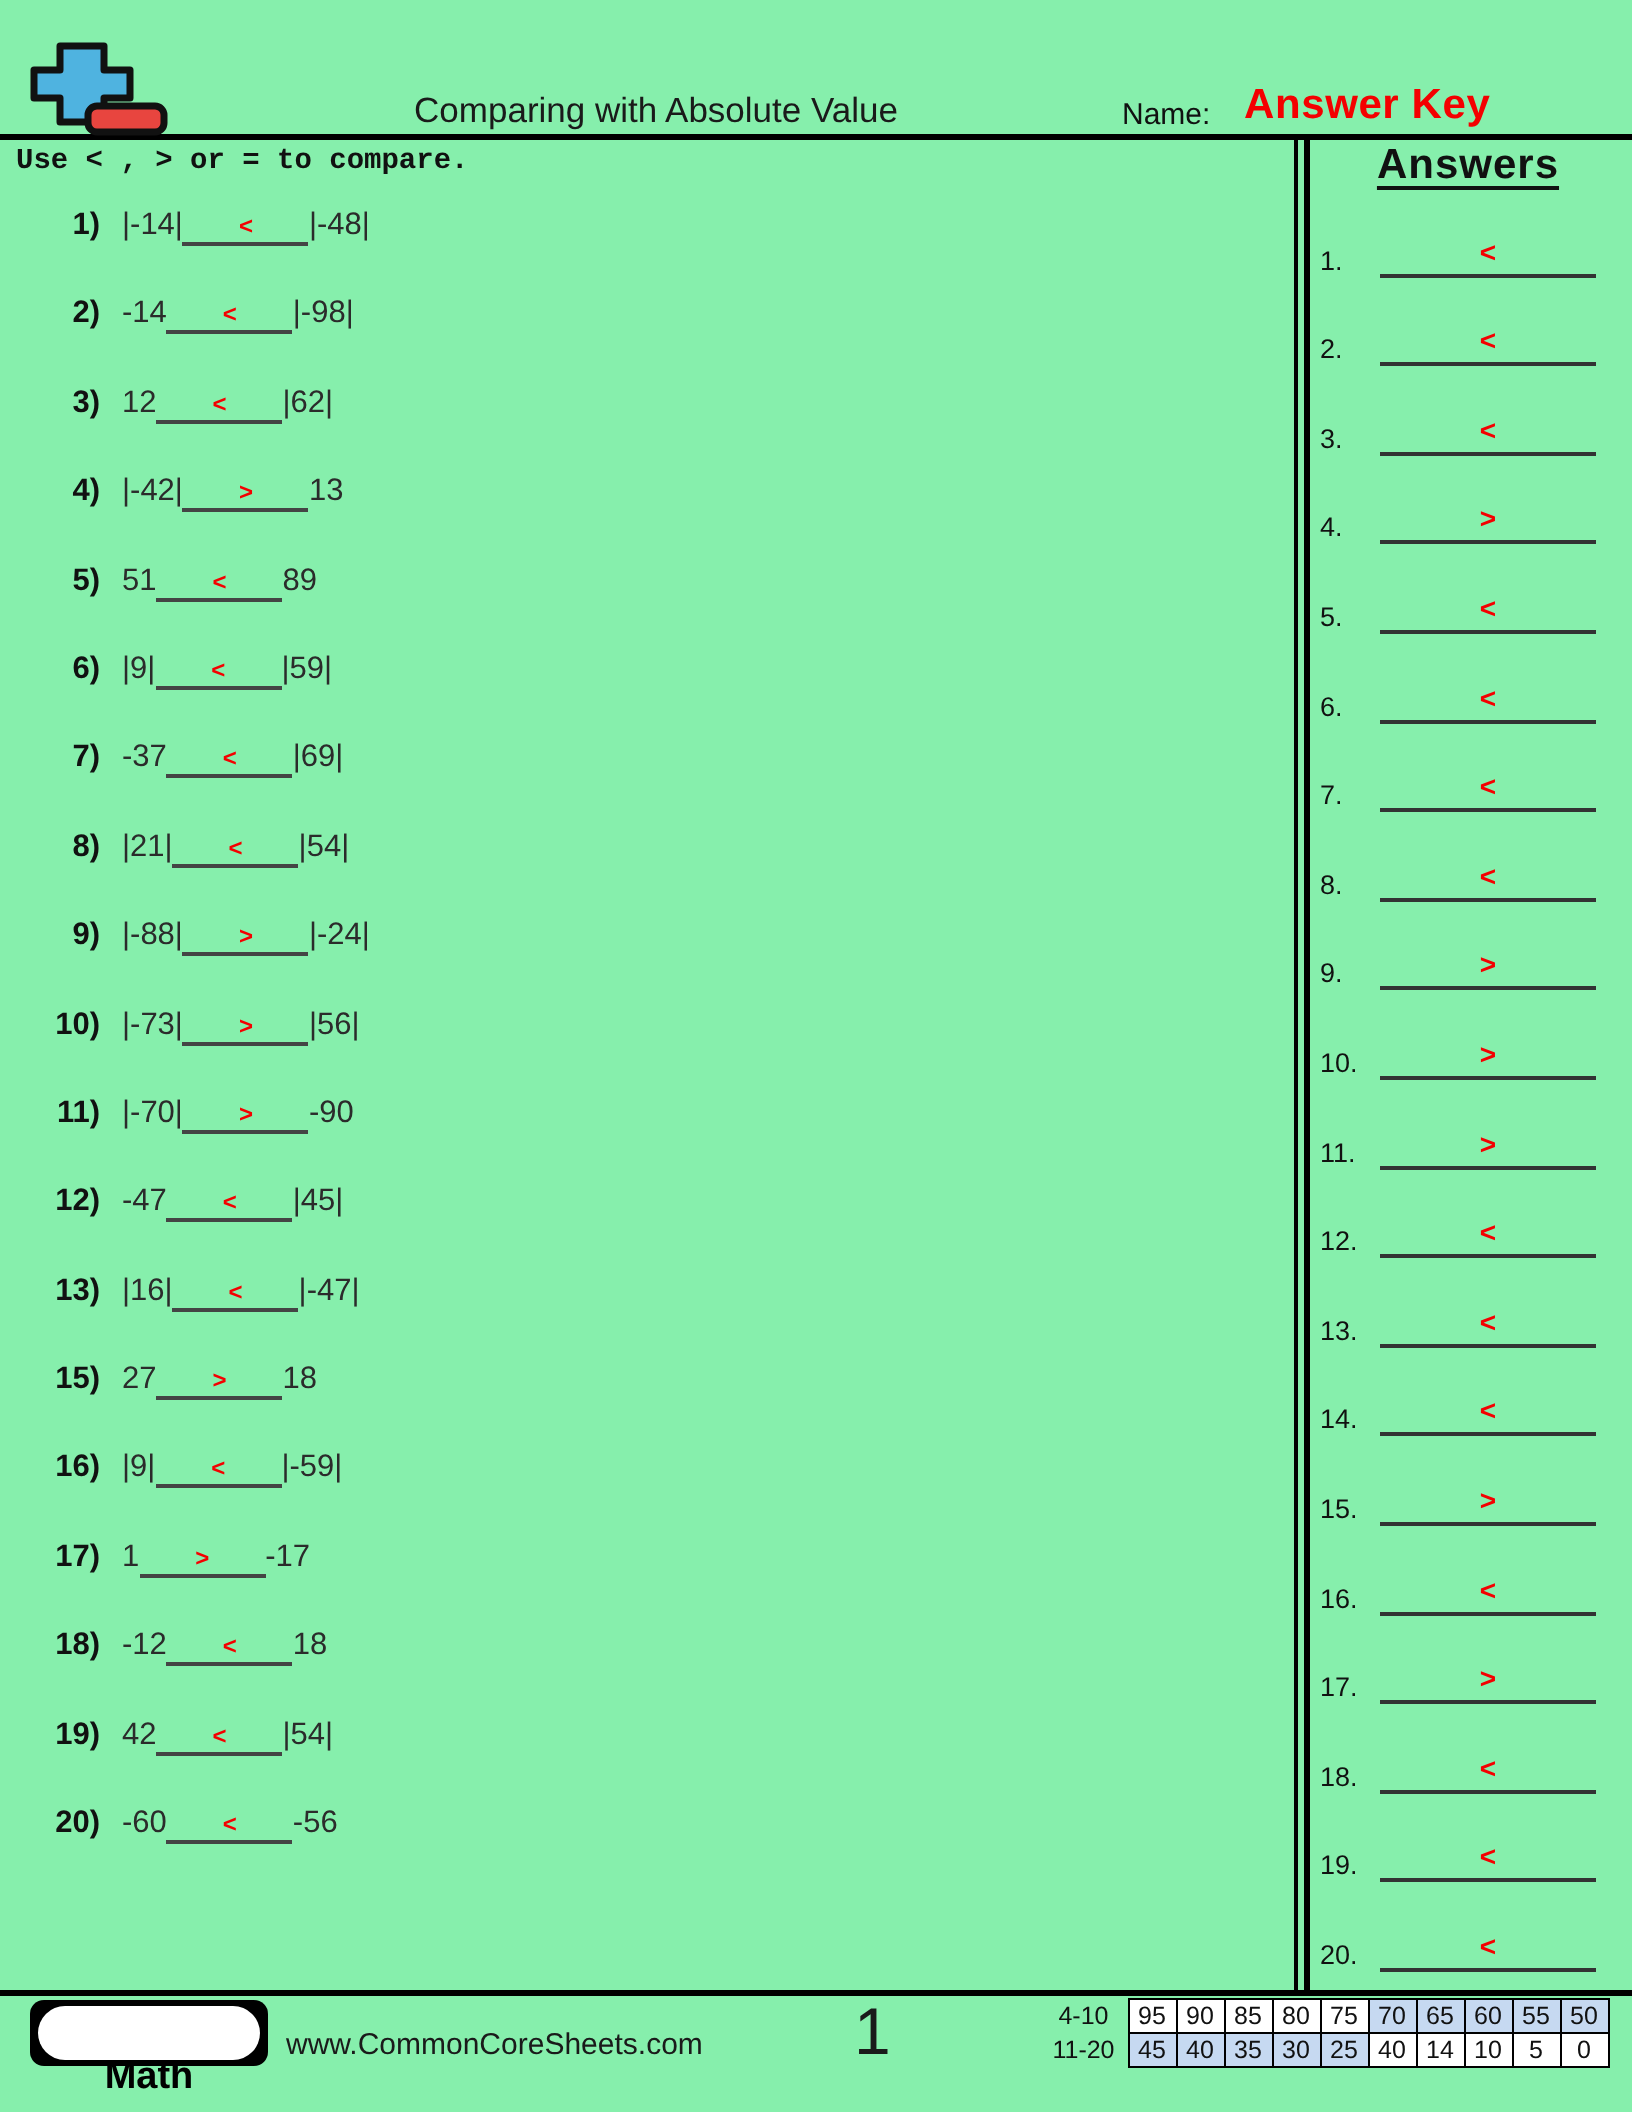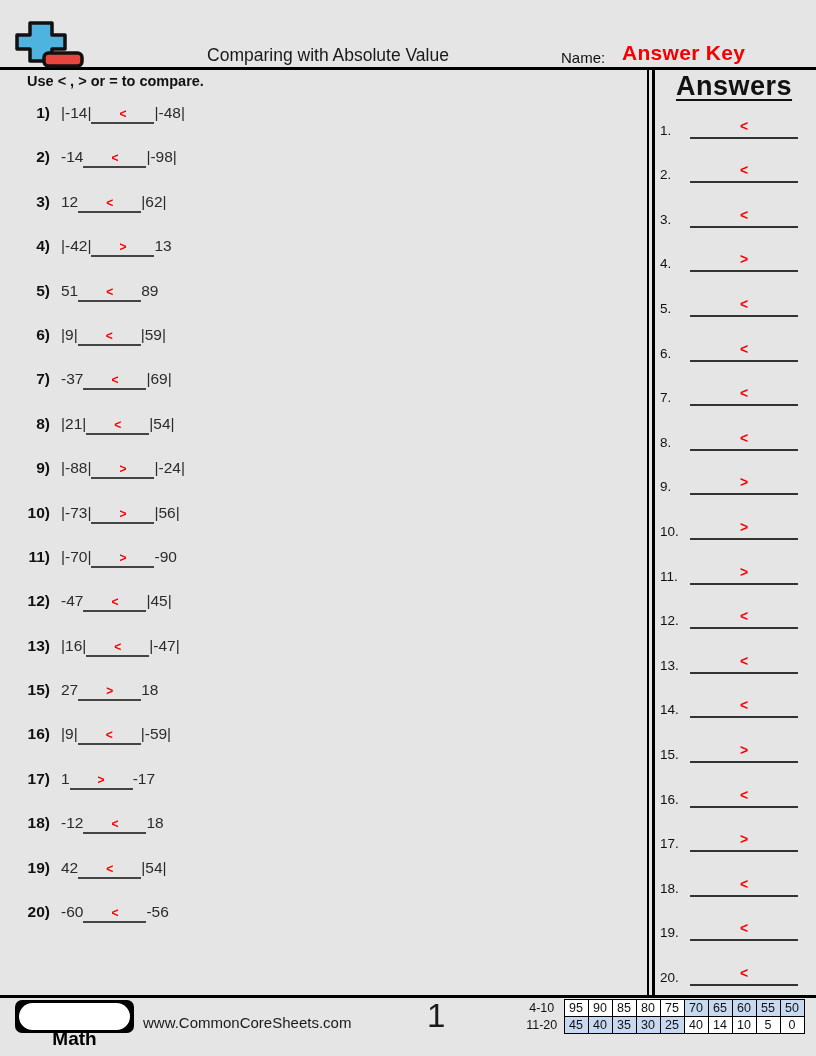--- a/index.html
+++ b/index.html
@@ -1,46 +1,46 @@
 <!DOCTYPE html>
 <html style="--red: #f40000; --shade: #c6d9f1;"><head>
 <meta charset="utf-8">
 <style>
   :root { --red:#f40000; --shade:#c6d9f1; --ink:#111; --line:#444; }
   * { box-sizing:border-box; margin:0; padding:0; }
   body { background:#fff; }
-  .page { position:relative; width:816px; height:1056px; background:#e5e5e5;
+  .page { position:relative; width:816px; height:1056px; background:#86efac;
           font-family:"Liberation Sans", sans-serif; color:var(--ink); overflow:hidden; }
 
   
   .logo { position:absolute; left:14px; top:10px; width:84px; height:58px; z-index:3; }
   .title { position:absolute; left:0; top:45px; width:656px; text-align:center;
            font-size:17.5px; color:#1a1a1a; }
   .name-label { position:absolute; left:561px; top:49px; font-size:15px; }
   .answer-key { position:absolute; left:622px; top:41px; font-size:21px; font-weight:bold;
                 color:var(--red); letter-spacing:.3px; }
   .header-rule { position:absolute; left:0; top:67px; width:816px; height:3px; background:#000; z-index:2; }
-  .instruction { position:absolute; left:27px; top:73px; font-size:14.5px; font-weight:bold; }
+  .instruction { position:absolute; left:8px; top:73px; font-size:14.5px; font-weight:bold;font-family:Liberation Mono, monospace; }
 
   
   .problems { position:absolute; left:16px; top:103px; width:600px; }
   .problem-row { height:44.4px; display:flex; align-items:flex-start; font-size:15.5px; line-height:19px; }
   .problem-num { width:34px; text-align:right; font-weight:bold; flex:none; }
   .problem-expr { margin-left:11px; color:#2b2b2b; }
   .blank { display:inline-block; width:63px; border-bottom:2px solid var(--line);
            text-align:center; color:var(--red); font-weight:bold; font-size:12px;
            line-height:15px; vertical-align:baseline; }
 
   
   .divider-thin  { position:absolute; left:647px; top:70px; height:925px; width:1.5px; background:#000; }
   .divider-thick { position:absolute; left:652px; top:70px; height:925px; width:3px;   background:#000; }
 
   
   .answers-title { position:absolute; left:658px; top:71px; width:152px; text-align:center;
-                   font-size:27px; font-weight:bold; text-decoration:underline;
+                   font-size:21px; font-weight:bold; text-decoration:underline;
                    text-decoration-thickness:2px; text-underline-offset:4px; letter-spacing:.5px; }
   .answers-list { position:absolute; left:660px; top:94px; width:146px; }
   .ans-row { height:44.6px; display:flex; align-items:flex-end; }
   .ans-num { width:30px; flex:none; font-size:13.5px; line-height:17px; }
   .ans-line { flex:1; border-bottom:2px solid #333; text-align:center; margin-right:8px;
               color:var(--red); font-weight:bold; font-size:14px; line-height:17px; padding-bottom:2px; }
 
   
   .footer-rule { position:absolute; left:0; top:995px; width:816px; height:3px; background:#000; }
   .badge { position:absolute; left:15px; top:1000px; width:119px; height:33px;

